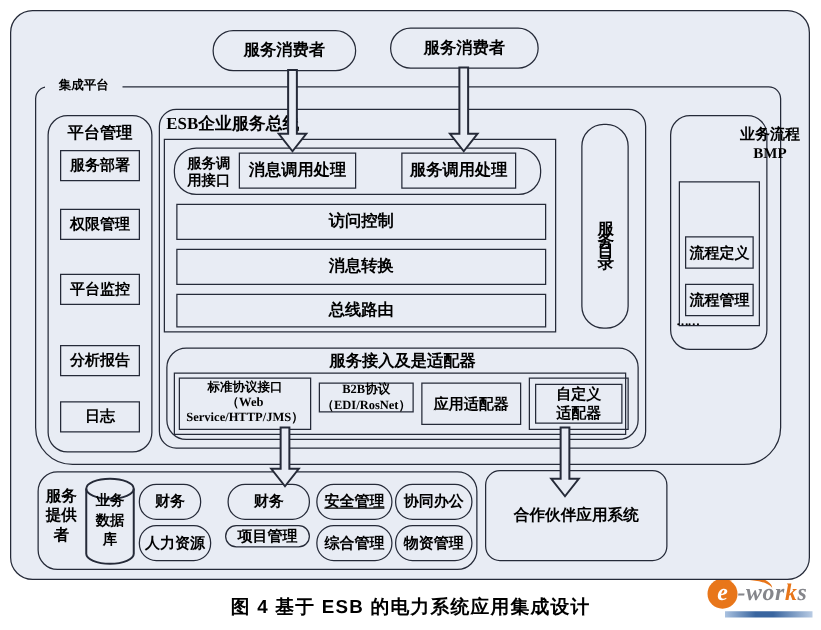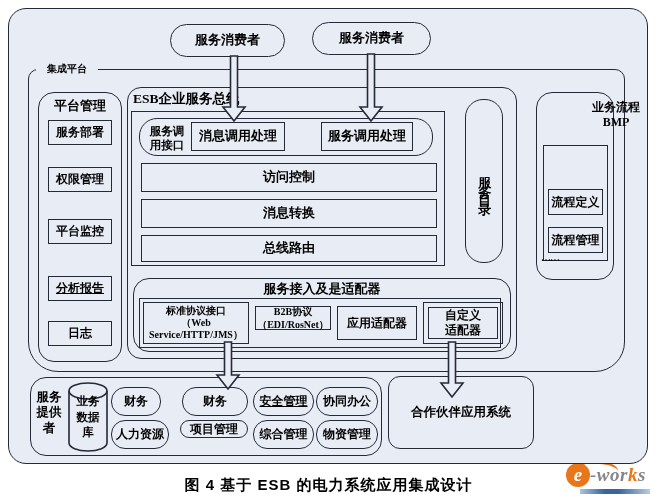--- a/index.html
+++ b/index.html
@@ -68,21 +68,21 @@
   <div class="bx nofill z3" style="left:312px;top:22px;width:119px;height:33px;border-radius:17px;font-size:13px;">服务消费者</div>
 
   <div class="bx nofill z1" style="left:28px;top:69px;width:597px;height:303px;border-radius:10px 10px 30px 30px;"></div>
   <div class="lbl z2" style="left:36px;top:63px;width:62px;font-size:10px;background:var(--bg);">集成平台</div>
 
   <div class="bx nofill z2" style="left:38px;top:92px;width:84px;height:270px;border-radius:16px;"></div>
   <div class="lbl z3" style="left:40px;top:98px;width:80px;font-size:13px;">平台管理</div>
   <div class="bx nofill z3" style="left:48px;top:120px;width:64px;height:25px;font-size:12px;">服务部署</div>
   <div class="bx nofill z3" style="left:48px;top:167px;width:64px;height:25px;font-size:12px;">权限管理</div>
   <div class="bx nofill z3" style="left:48px;top:219px;width:64px;height:25px;font-size:12px;">平台监控</div>
-  <div class="bx nofill z3" style="left:48px;top:276px;width:64px;height:25px;font-size:12px;text-decoration:underline;">分析报告</div>
+  <div class="bx nofill z3" style="left:48px;top:276px;width:64px;height:25px;font-size:12px;">分析报告</div>
   <div class="bx nofill z3" style="left:48px;top:321px;width:64px;height:25px;font-size:12px;">日志</div>
 
   <div class="bx nofill z2" style="left:127px;top:87px;width:390px;height:272px;border-radius:14px;"></div>
   <div class="lbl z3" style="left:133px;top:91px;width:130px;font-size:13.5px;text-align:left;">ESB企业服务总线</div>
 
   <div class="bx nofill z2" style="left:131px;top:111px;width:314px;height:155px;"></div>
 
   <div class="bx nofill z3" style="left:139px;top:118px;width:294px;height:38px;border-radius:18px;"></div>
   <div class="lbl z4" style="left:146px;top:124px;width:42px;font-size:11.5px;">服务调
 用接口</div>

